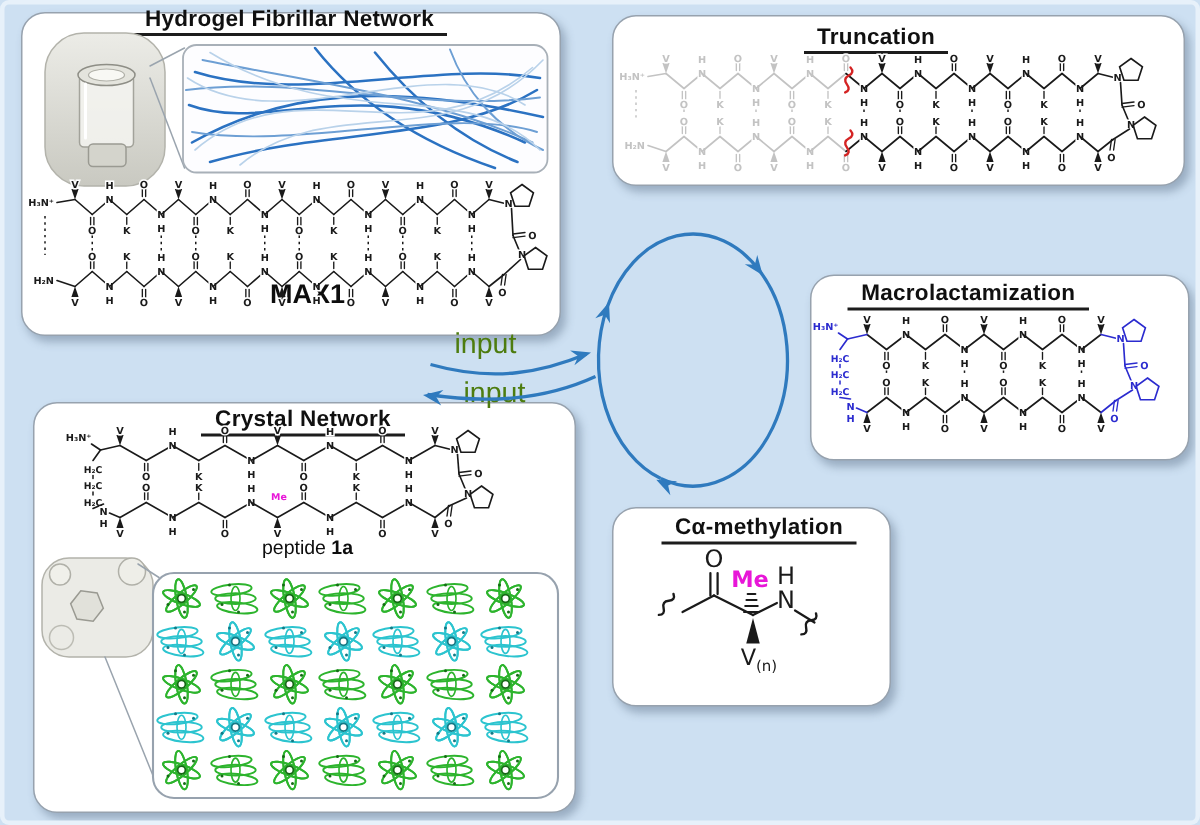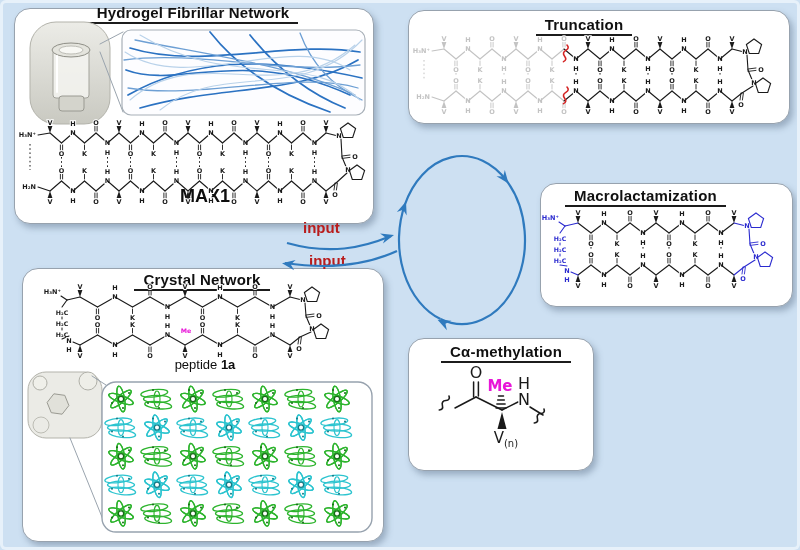--- a/index.html
+++ b/index.html
@@ -13,21 +13,21 @@
   #p-macro{left:540px;top:183px;width:251px;height:122px}
   #p-camet{left:408px;top:338px;width:184px;height:131px}
   #p-crystal{left:22px;top:268px;width:360px;height:272px}
   .ptitle{position:absolute;left:0;right:0;text-align:center;font-size:15px;font-weight:700;color:#101010;letter-spacing:.2px}
   .ptitle span{display:inline-block;border-bottom:2px solid #1c1c1c;padding:0 9px 1px}
   #t-hydrogel{top:4px}#t-trunc{top:6px}#t-macro{top:4px}#t-camet{top:5px}#t-crystal{top:3px}
   .slabel{position:absolute;color:#0d0d0d;text-align:center}
   #max1-label{left:40px;width:330px;top:186px;font-size:18px;font-weight:700}
   #pep1a-label{left:55px;width:300px;top:357px;font-size:13px;font-weight:400}
   #pep1a-label b{font-weight:700}
-  .flow-label{position:absolute;font-size:15px;font-weight:700;color:#b91c1c}
+  .flow-label{position:absolute;font-size:19px;font-weight:400;color:#4d7c0f}
   #input-label{left:303px;top:219px}
   #output-label{left:309px;top:252px}
   #overlay{position:absolute;left:0;top:0;z-index:4;pointer-events:none}
 </style>
 </head>
 <body>
 
 <div id="frame"></div>
 
 <div class="panel" id="p-hydrogel"></div>

